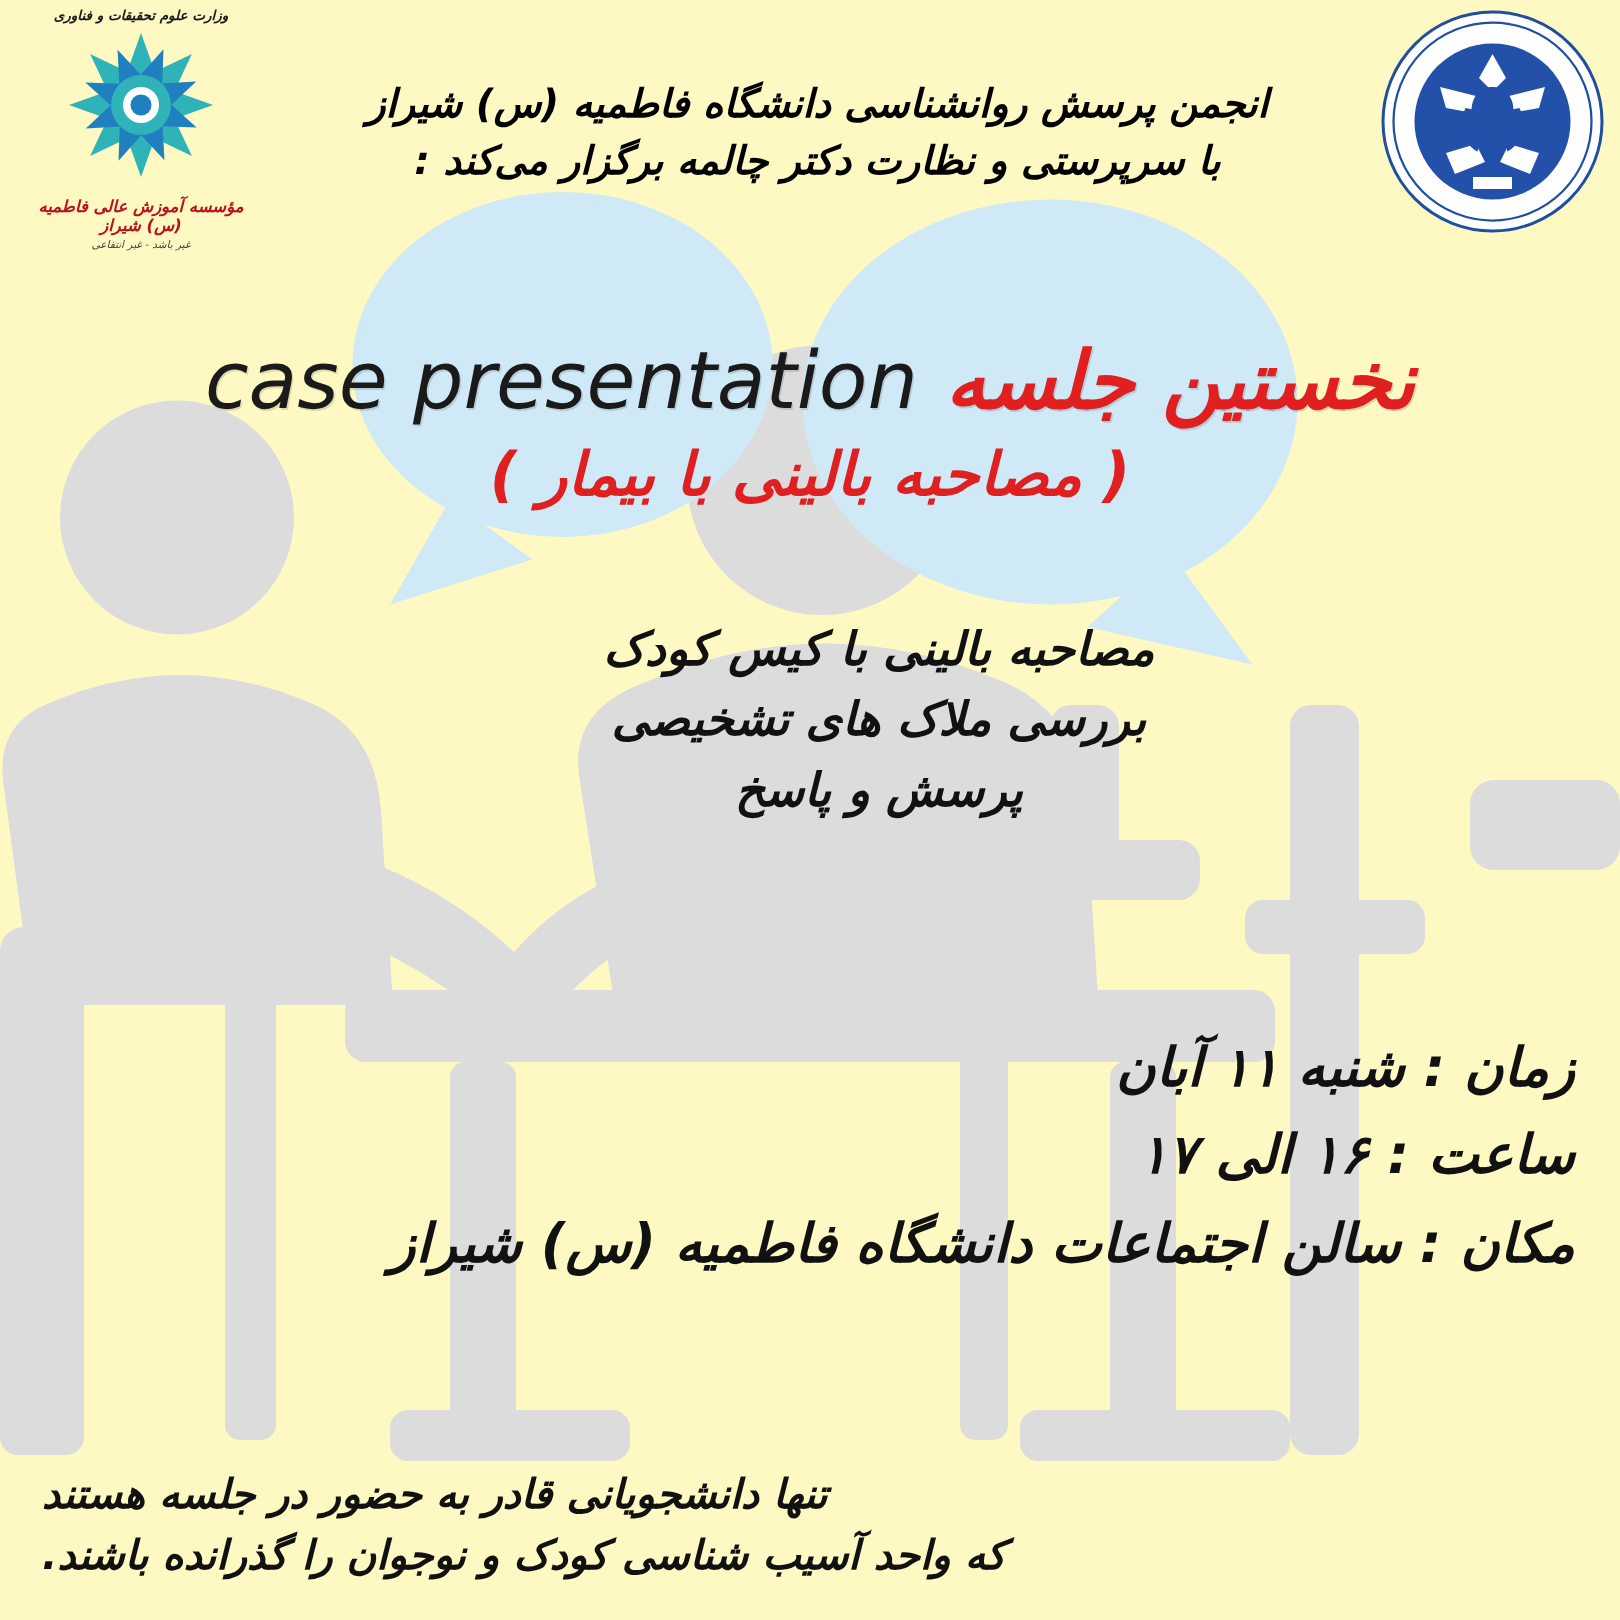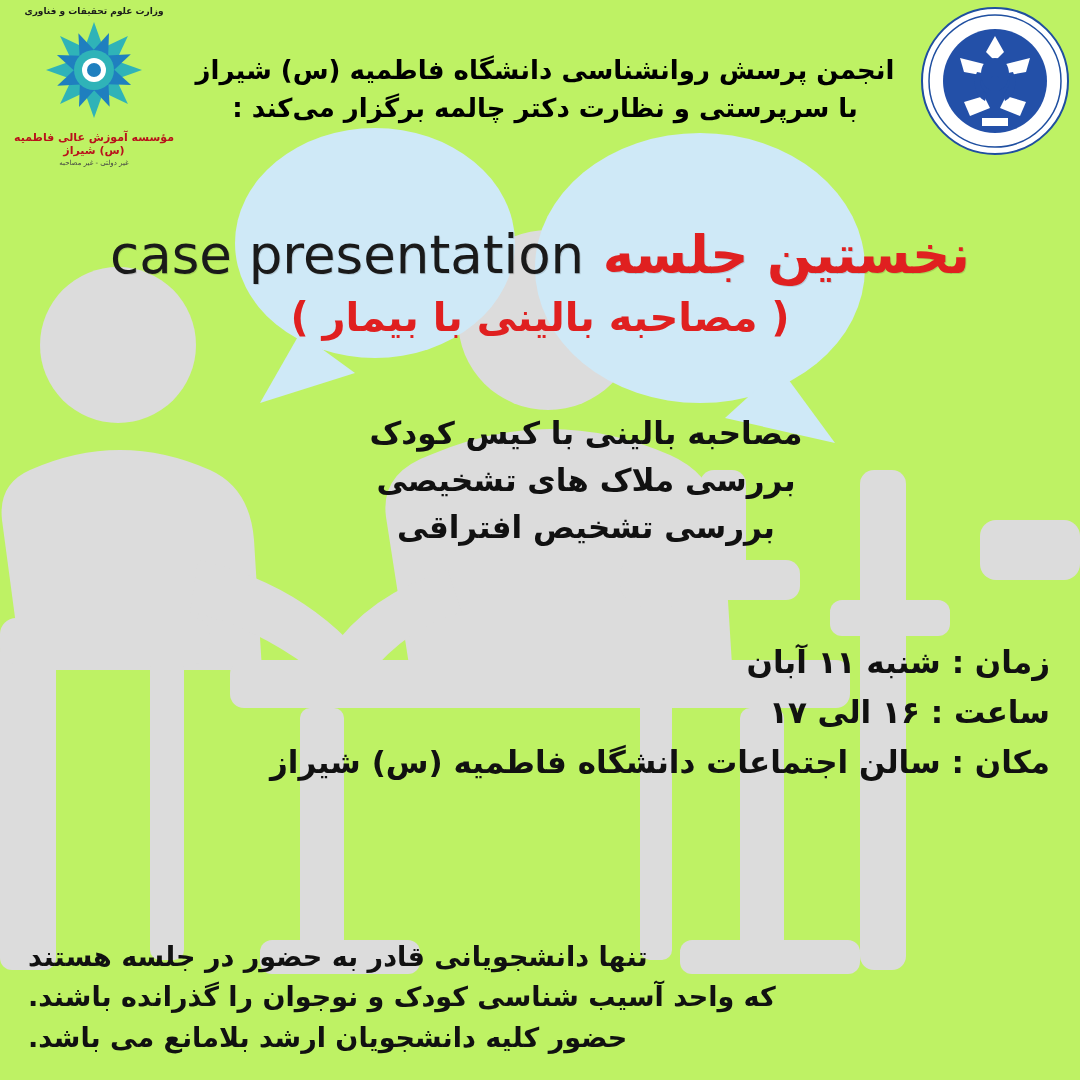--- a/index.html
+++ b/index.html
@@ -10,22 +10,23 @@
     width: 1080px;
     height: 1080px;
     background: #ffffff;
     font-family: "DejaVu Sans", "Liberation Sans", sans-serif;
     overflow: hidden;
   }
   .poster {
     position: relative;
     width: 1080px;
     height: 1080px;
-    background: #bef264;
+    background: #fef9c3;
     overflow: hidden;
+    font-style: italic;
   }
 
   
   .bg-art {
     position: absolute;
     inset: 0;
     z-index: 0;
   }
   .bg-art svg {
     width: 100%;
@@ -145,28 +146,28 @@
     font-weight: bold;
     font-size: 31px;
     line-height: 1.52;
     padding-left: 92px;
     box-sizing: border-box;
   }
 
   
   .details {
     position: absolute;
-    top: 637px;
+    top: 684px;
     right: 30px;
     z-index: 4;
     text-align: right;
     direction: rtl;
     color: #111;
     font-weight: bold;
-    font-size: 31px;
+    font-size: 36px;
     line-height: 1.62;
   }
   .details .row { white-space: nowrap; }
 
   
   .footnote {
     position: absolute;
     bottom: 22px;
     left: 4px;
     width: 1080px;
@@ -289,21 +290,21 @@
             <g transform="rotate(337)">
                 <path d="M0,-40 L8,-18 L0,-10 L-8,-18 Z"></path>
               </g>
           </g>
           <circle r="20" fill="#2fb3b8"></circle>
           <circle r="12" fill="#ffffff"></circle>
           <circle r="7" fill="#1f7fbf"></circle>
         </g>
       </svg>
       <div class="uni-line">مؤسسه آموزش عالی فاطمیه (س) شیراز</div>
-      <div class="uni-sub">غیر دولتی - غیر مصاحبه</div>
+      <div class="uni-sub">غیر باشد - غیر انتفاعی</div>
     </div>
 
     <div class="logo-right">
       <svg viewBox="0 0 150 150" xmlns="http://www.w3.org/2000/svg" aria-hidden="true">
         <circle cx="75" cy="75" r="73" fill="#ffffff" stroke="#1f4fa0" stroke-width="2"></circle>
         <circle cx="75" cy="75" r="66" fill="none" stroke="#1f4fa0" stroke-width="1.5"></circle>
         <circle cx="75" cy="75" r="52" fill="#2350a8"></circle>
         <g fill="#ffffff">
           <path d="M75 30 l9 16 l-9 9 l-9 -9 z"></path>
           <path d="M40 52 l24 6 l2 12 l-22 -4 z"></path>
@@ -331,21 +332,21 @@
     <div class="title-main">
       <span>نخستین جلسه</span>
       <span class="en">case presentation</span>
     </div>
     <div class="title-sub">( مصاحبه بالینی با بیمار )</div>
   </div>
 
   <div class="agenda">
     <div>مصاحبه بالینی با کیس کودک</div>
     <div>بررسی ملاک های تشخیصی</div>
-    <div>بررسی تشخیص افتراقی</div>
+    <div>پرسش و پاسخ</div>
   </div>
 
   <div class="details">
     <div class="row">
       <span>زمان</span>
       <span> : </span>
       <span>شنبه ۱۱ آبان</span>
     </div>
     <div class="row">
       <span>ساعت</span>
@@ -355,16 +356,15 @@
     <div class="row">
       <span>مکان</span>
       <span> : </span>
       <span>سالن اجتماعات دانشگاه فاطمیه (س) شیراز</span>
     </div>
   </div>
 
   <div class="footnote">
     <div>تنها دانشجویانی قادر به حضور در جلسه هستند</div>
     <div>که واحد آسیب شناسی کودک و نوجوان را گذرانده باشند.</div>
-    <div>حضور کلیه دانشجویان ارشد بلامانع می باشد.</div>
   </div>
 
 </div>
 
 </body></html>

